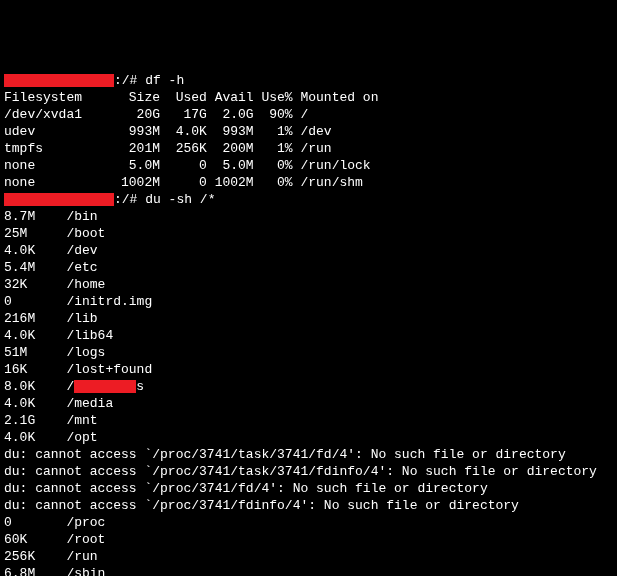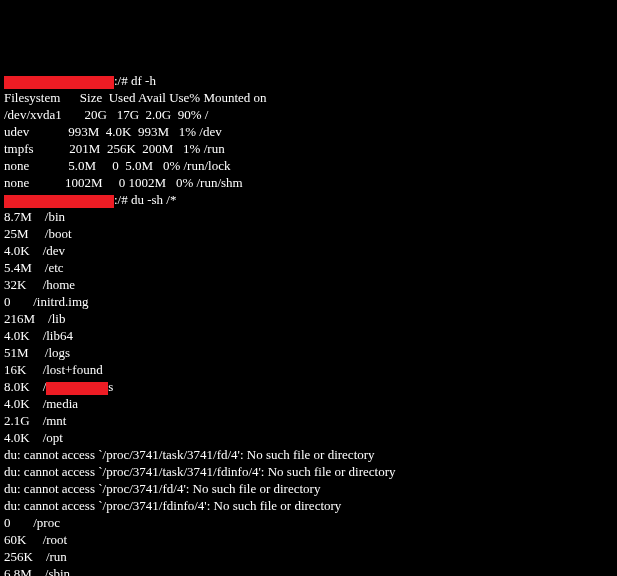--- a/index.html
+++ b/index.html
@@ -16,21 +16,21 @@
     }
     .redact {
       background: #ed1c24;
       color: #ed1c24;
       display: inline-block;
       height: 13px;
       vertical-align: middle;
     }
     .r1 { width: 110px; }
     .r2 { width: 62px; }
-    .line { display: block; font-family: Liberation Serif, serif; }
+    .line { display: block; }
   </style>
 </head>
 <body>
 
 
 
 <div id="terminal"><span class="line"><span class="redact r1">&nbsp;</span><span>:/# </span><span>df -h</span></span><span class="line">Filesystem      Size  Used Avail Use% Mounted on</span><span class="line">/dev/xvda1       20G   17G  2.0G  90% /</span><span class="line">udev            993M  4.0K  993M   1% /dev</span><span class="line">tmpfs           201M  256K  200M   1% /run</span><span class="line">none            5.0M     0  5.0M   0% /run/lock</span><span class="line">none           1002M     0 1002M   0% /run/shm</span><span class="line"><span class="redact r1">&nbsp;</span><span>:/# </span><span>du -sh /*</span></span><span class="line">8.7M    /bin</span><span class="line">25M     /boot</span><span class="line">4.0K    /dev</span><span class="line">5.4M    /etc</span><span class="line">32K     /home</span><span class="line">0       /initrd.img</span><span class="line">216M    /lib</span><span class="line">4.0K    /lib64</span><span class="line">51M     /logs</span><span class="line">16K     /lost+found</span><span class="line">8.0K    /<span class="redact r2">&nbsp;</span>s</span><span class="line">4.0K    /media</span><span class="line">2.1G    /mnt</span><span class="line">4.0K    /opt</span><span class="line">du: cannot access `/proc/3741/task/3741/fd/4': No such file or directory</span><span class="line">du: cannot access `/proc/3741/task/3741/fdinfo/4': No such file or directory</span><span class="line">du: cannot access `/proc/3741/fd/4': No such file or directory</span><span class="line">du: cannot access `/proc/3741/fdinfo/4': No such file or directory</span><span class="line">0       /proc</span><span class="line">60K     /root</span><span class="line">256K    /run</span><span class="line">6.8M    /sbin</span></div>
 
 
 

